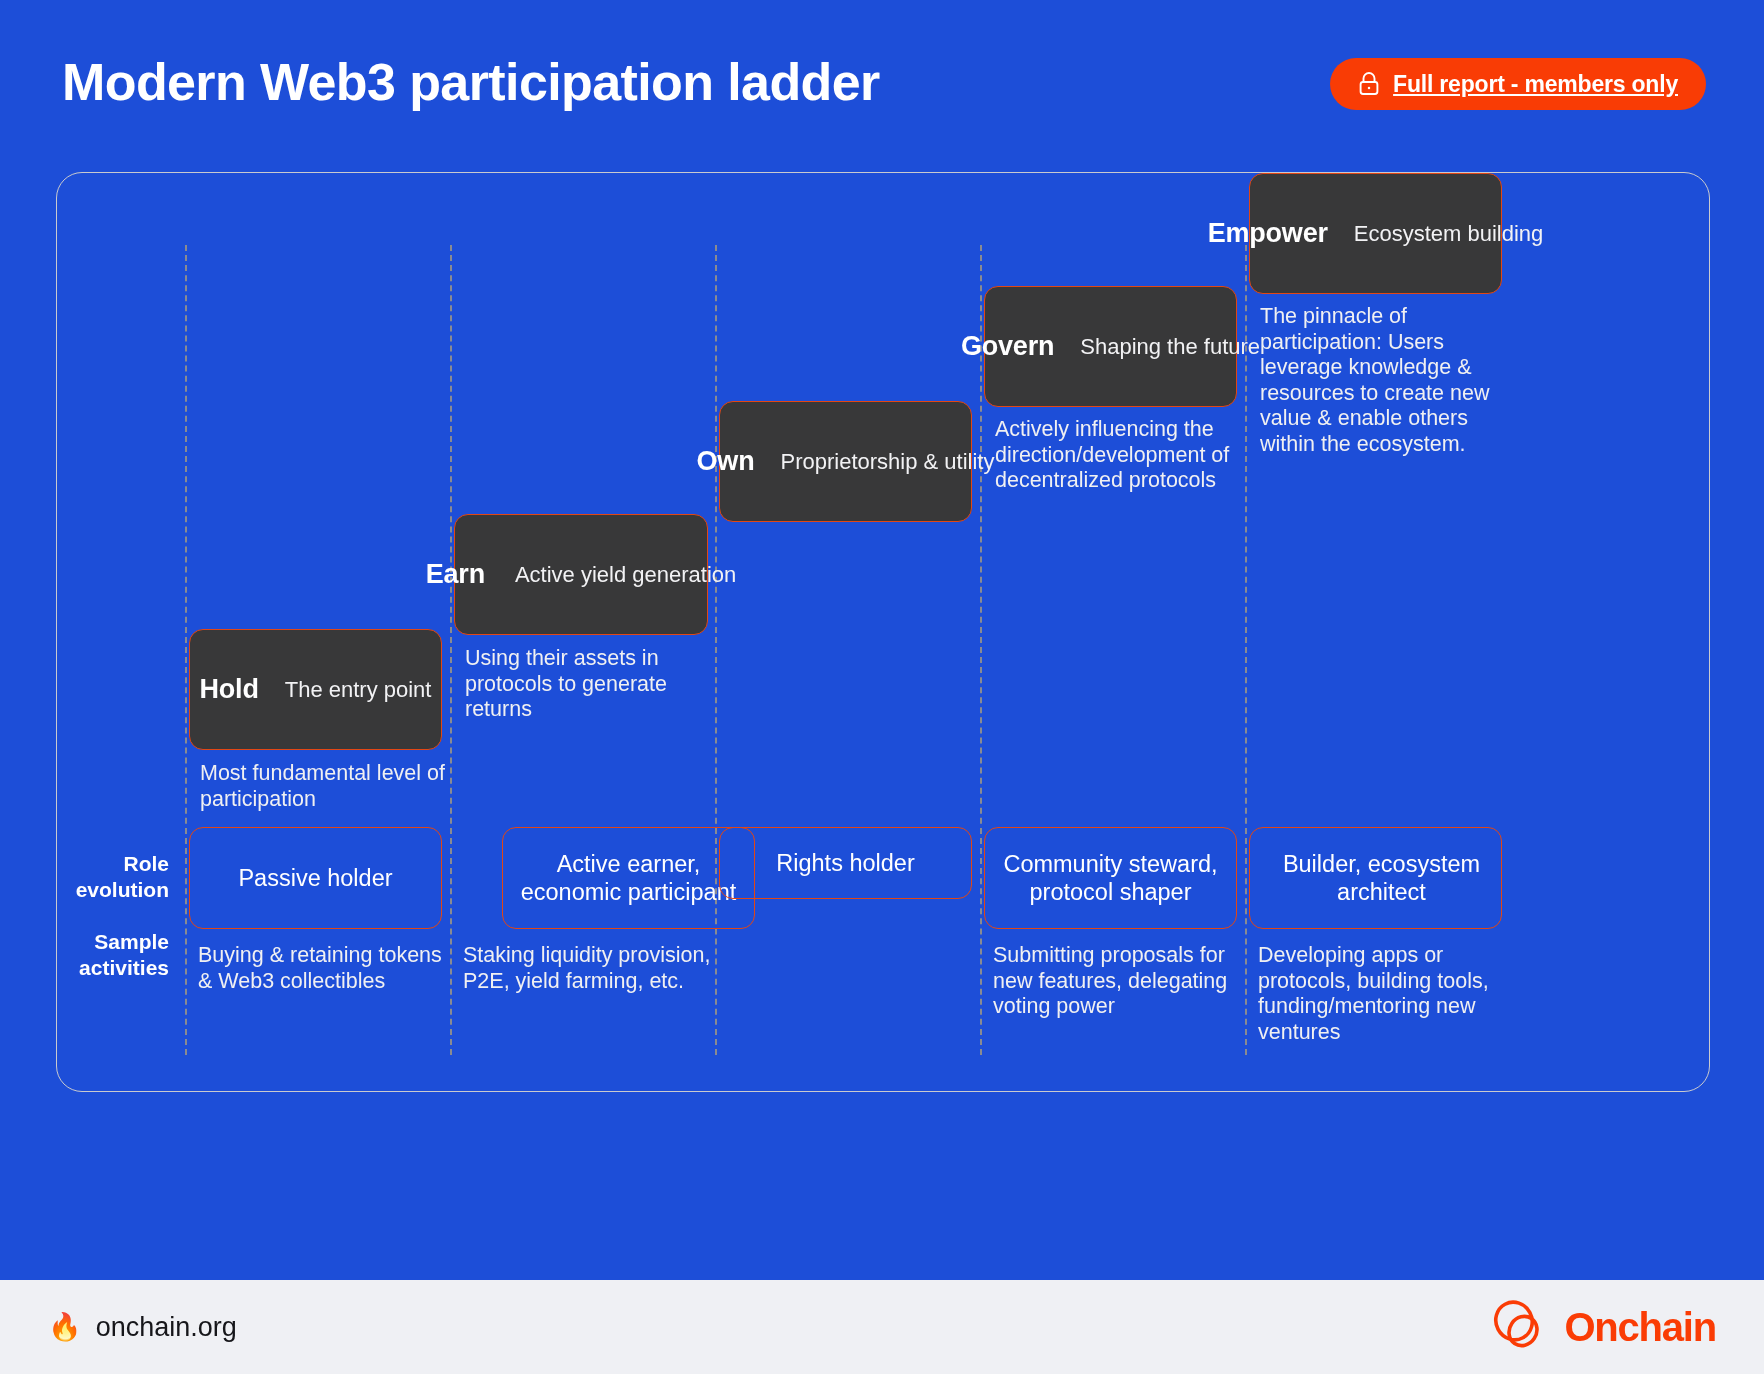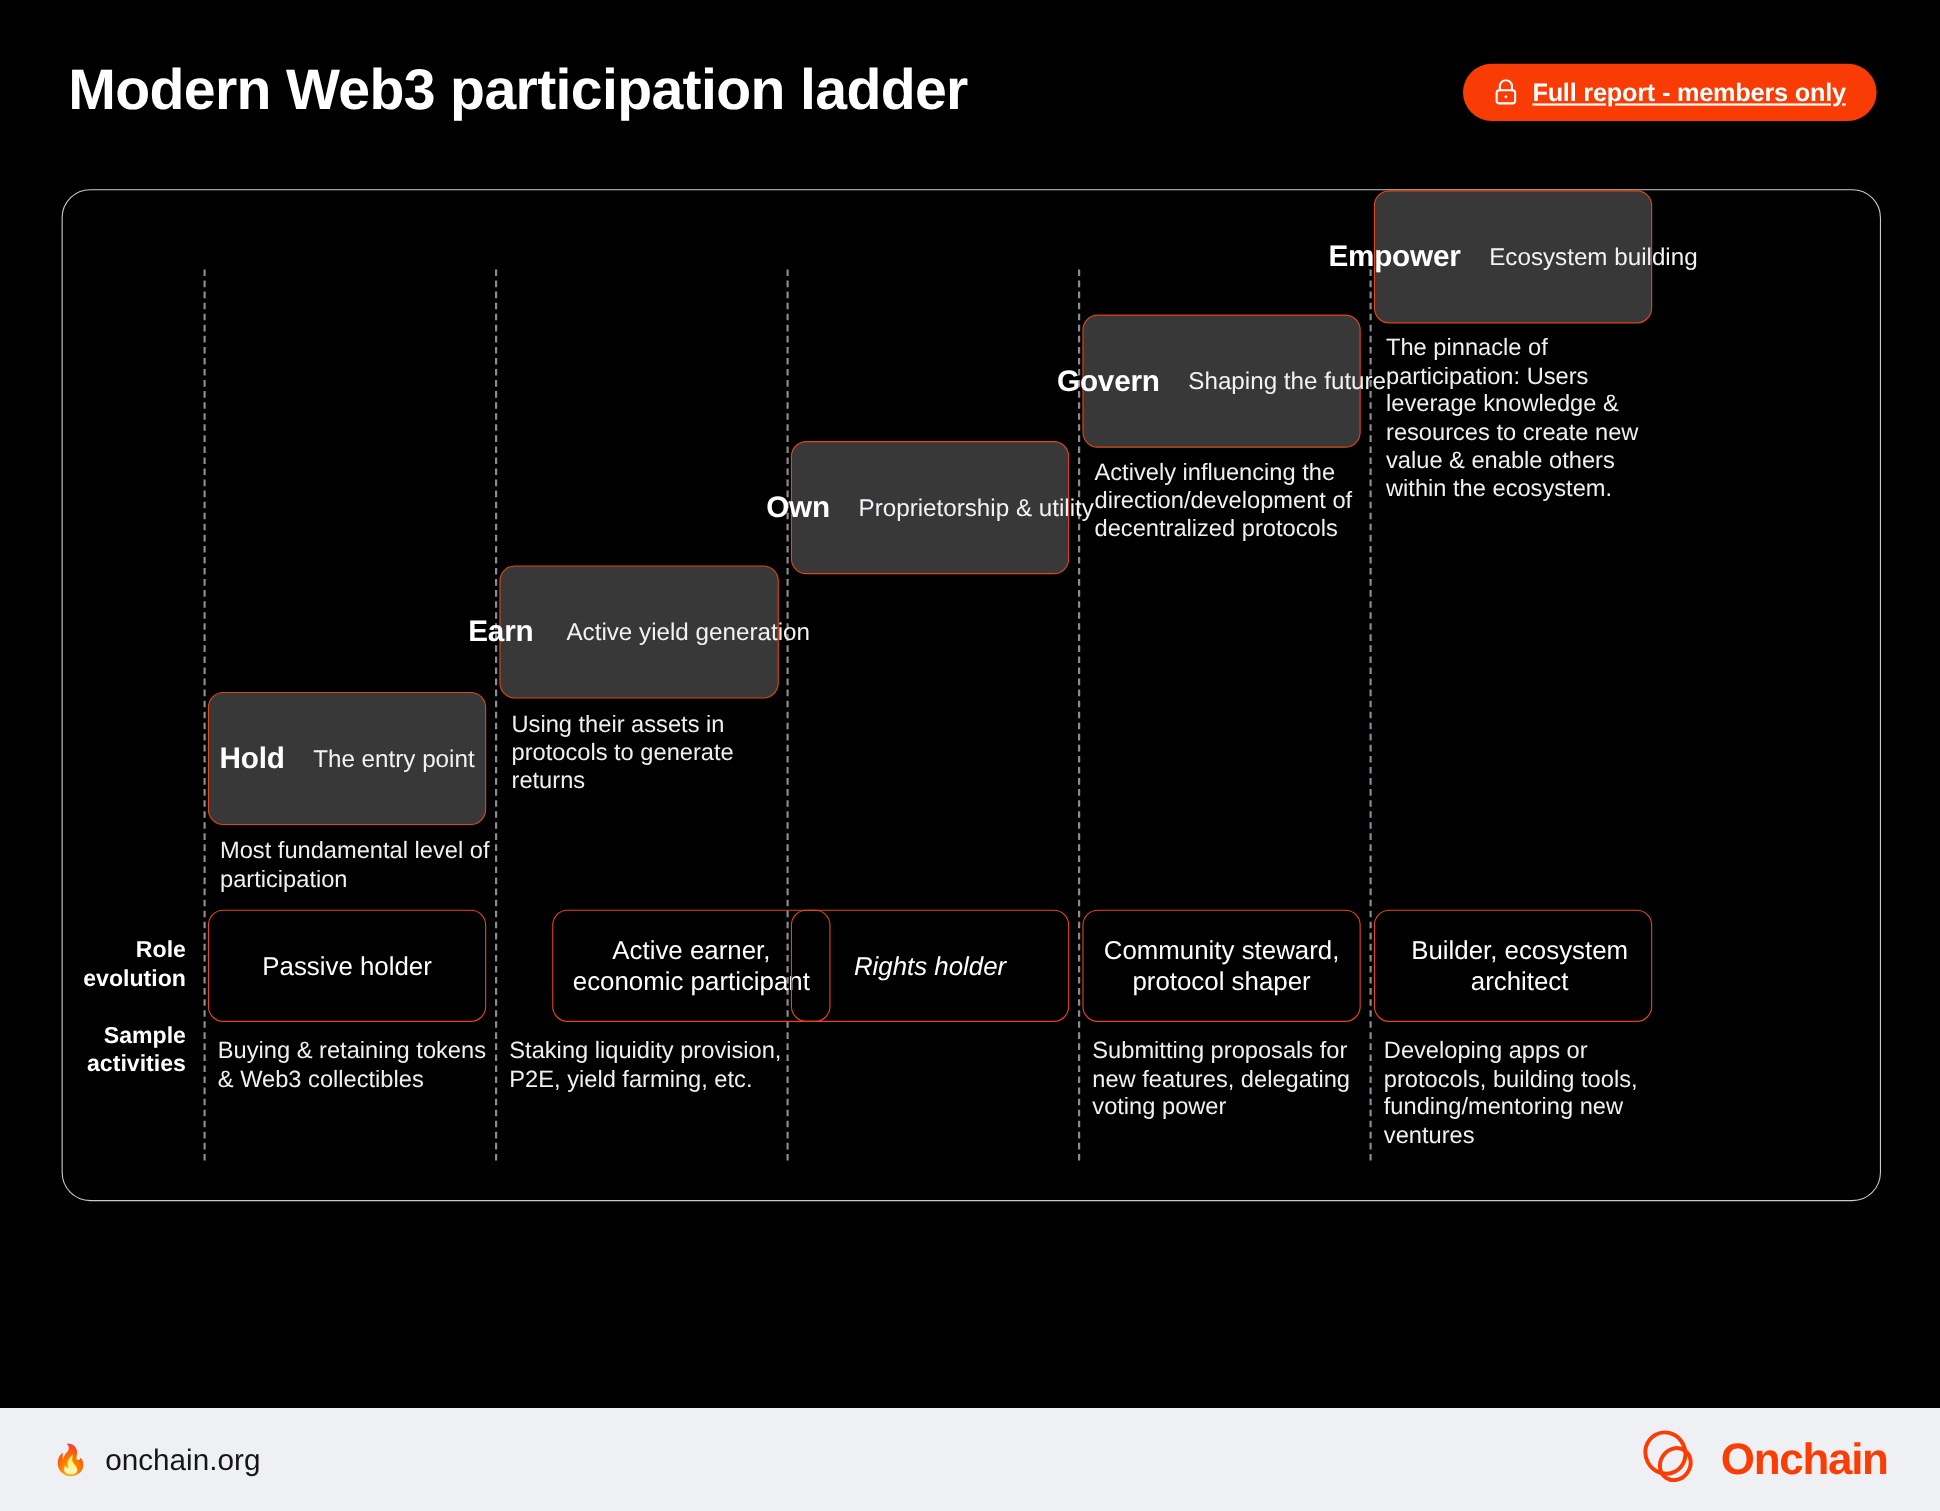--- a/index.html
+++ b/index.html
@@ -9,21 +9,21 @@
     height: 1374px;
     background: #17171c;
     font-family: "Liberation Sans", sans-serif;
     overflow: hidden;
   }
 
   #root {
     position: relative;
     width: 1764px;
     height: 1374px;
-    background: #000000;
+    background: #1d4ed8;
   }
 
   
   #header {
     position: absolute;
     left: 0; top: 0;
     width: 1764px; height: 160px;
   }
   #page-title {
     position: absolute;
@@ -249,21 +249,21 @@
       <div>Sample</div>
       <div>activities</div>
     </div>
 
     <div class="role-box" style="left:132px; top:654px; width:253px; height:102px;">
       <div class="role-text">Passive holder</div>
     </div>
     <div class="role-box" style="left:397px; top:654px; width:253px; height:102px;margin-left:48px;">
       <div class="role-text">Active earner, economic participant</div>
     </div>
-    <div class="role-box" style="left:662px; top:654px; width:253px; height:102px;font-style:italic;">
+    <div class="role-box" style="left:662px; top:654px; width:253px; height:72px;">
       <div class="role-text">Rights holder</div>
     </div>
     <div class="role-box" style="left:927px; top:654px; width:253px; height:102px;">
       <div class="role-text">Community steward, protocol shaper</div>
     </div>
     <div class="role-box" style="left:1192px; top:654px; width:253px; height:102px;padding-left:26px;">
       <div class="role-text">Builder, ecosystem architect</div>
     </div>
 
     <div class="activity-text" style="left:141px; top:770px; width:258px;">Buying &amp; retaining tokens &amp; Web3 collectibles</div>

